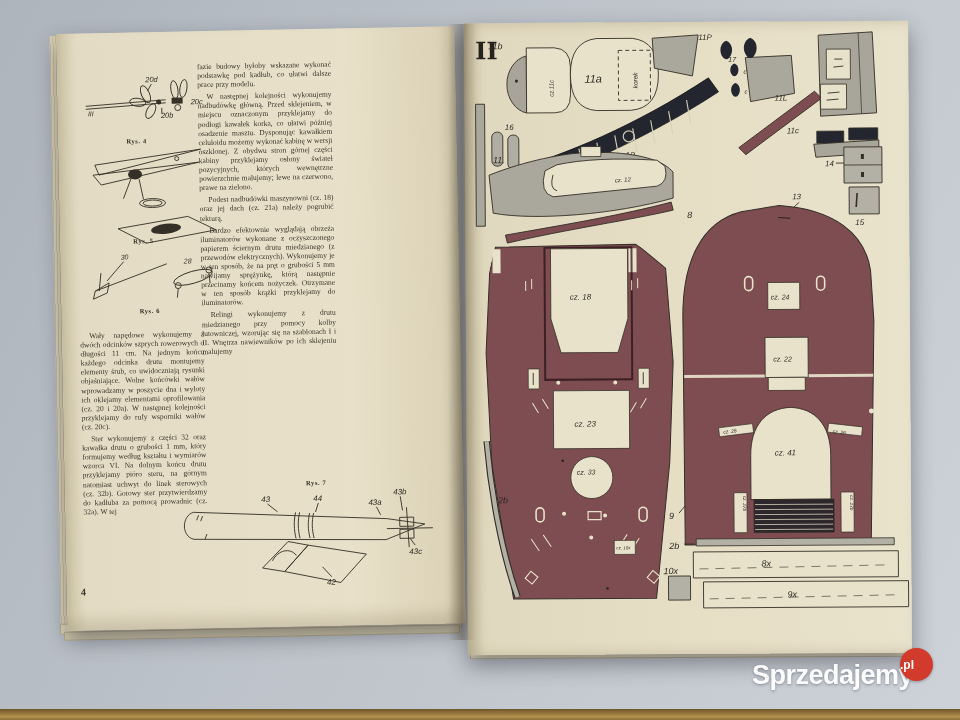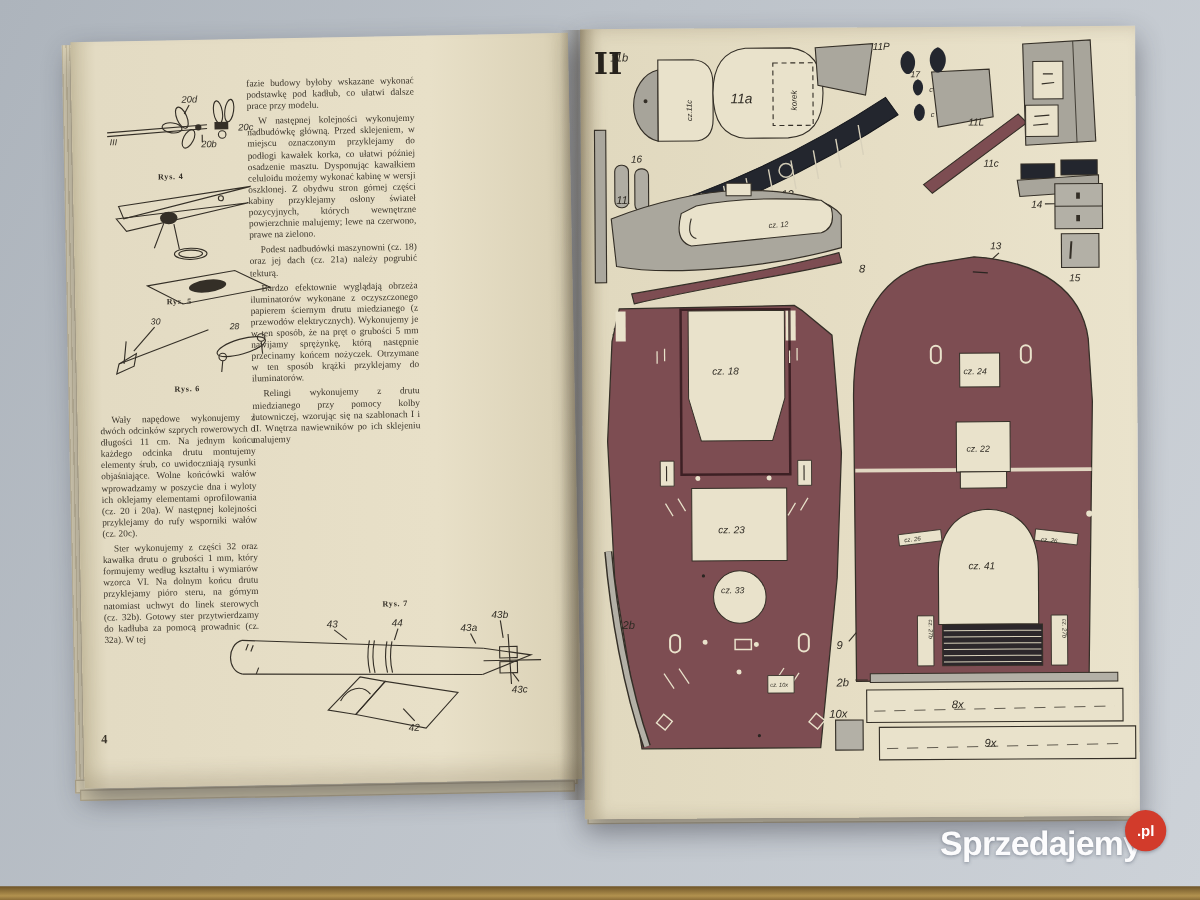--- a/index.html
+++ b/index.html
@@ -28,21 +28,21 @@
   .pagenum{position:absolute;font-family:"Liberation Serif",serif;font-weight:bold;
          font-size:10px;color:#3a342a;}
   .ink{stroke:#342f27;fill:none;stroke-width:0.9;}
   .h{font-family:"Liberation Sans",sans-serif;font-style:italic;fill:#2f2b24;}
   .cap{font-family:"Liberation Serif",serif;font-weight:bold;font-size:6.5px;fill:#332e26;letter-spacing:.6px;}
   .roman{font-family:"DejaVu Serif",serif;font-weight:bold;fill:#26221c;}
   .watermark{position:absolute;left:752px;top:660px;z-index:9;}
   .wm-brand{font-family:"Liberation Sans",sans-serif;font-weight:bold;font-size:27px;
          color:#fcfcfd;letter-spacing:-0.5px;text-shadow:0 1px 3px rgba(50,60,80,.45);}
   .wm-badge{position:absolute;left:148px;top:-12px;width:33px;height:33px;border-radius:50%;
-         background:#d23b2b;display:flex;align-items:center;justify-content:center;
+         background:#d23b2b;display:flex;align-items:center;justify-content:flex-start;
          box-shadow:0 1px 3px rgba(50,60,80,.4);}
   .wm-tld{font-family:"Liberation Sans",sans-serif;font-weight:bold;font-size:12px;color:#fff;}
 </style>
 </head>
 <body>
 
 <div class="scene">
 
   <div class="left-edge-stack"></div>
   <div class="underpage" style="left:60px;top:620px;width:400px;height:9px;transform:rotate(-1.1deg);"></div>

